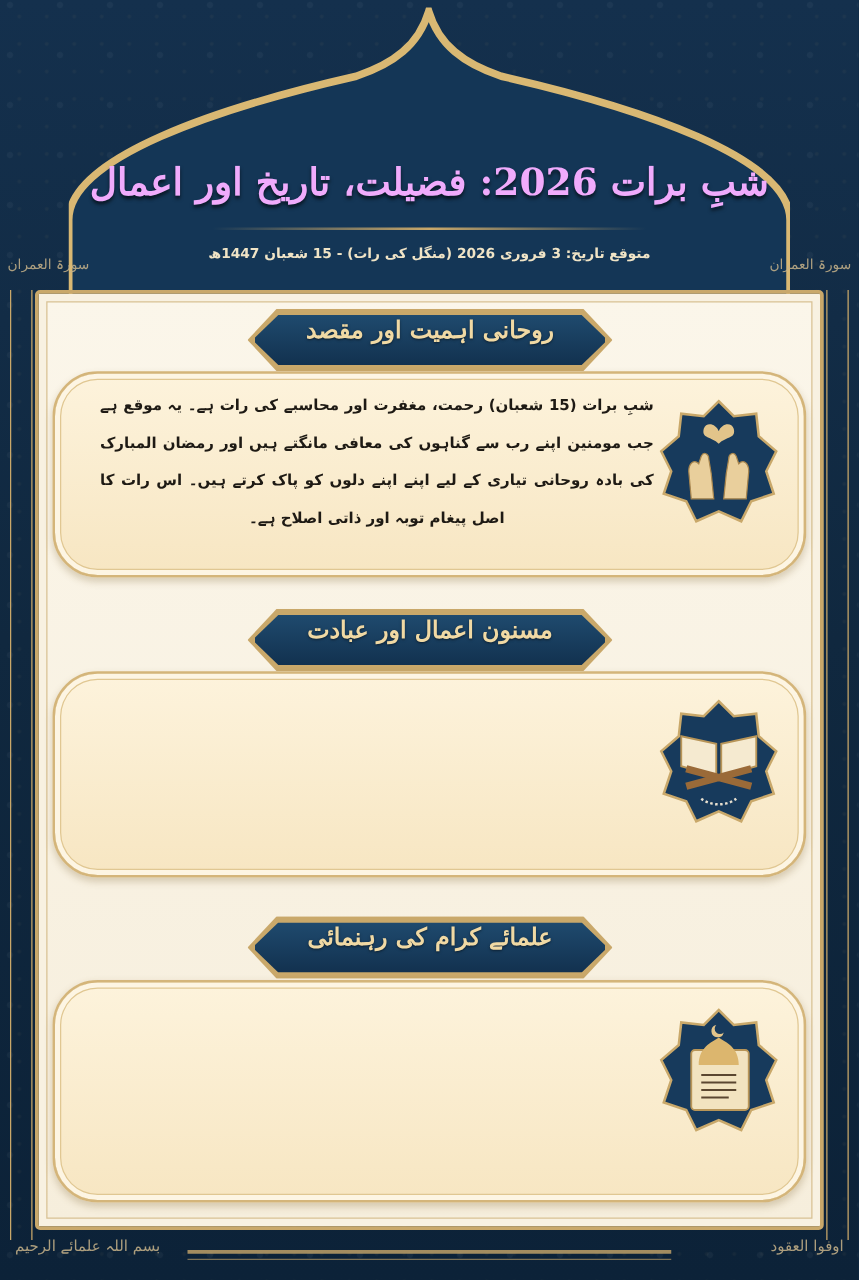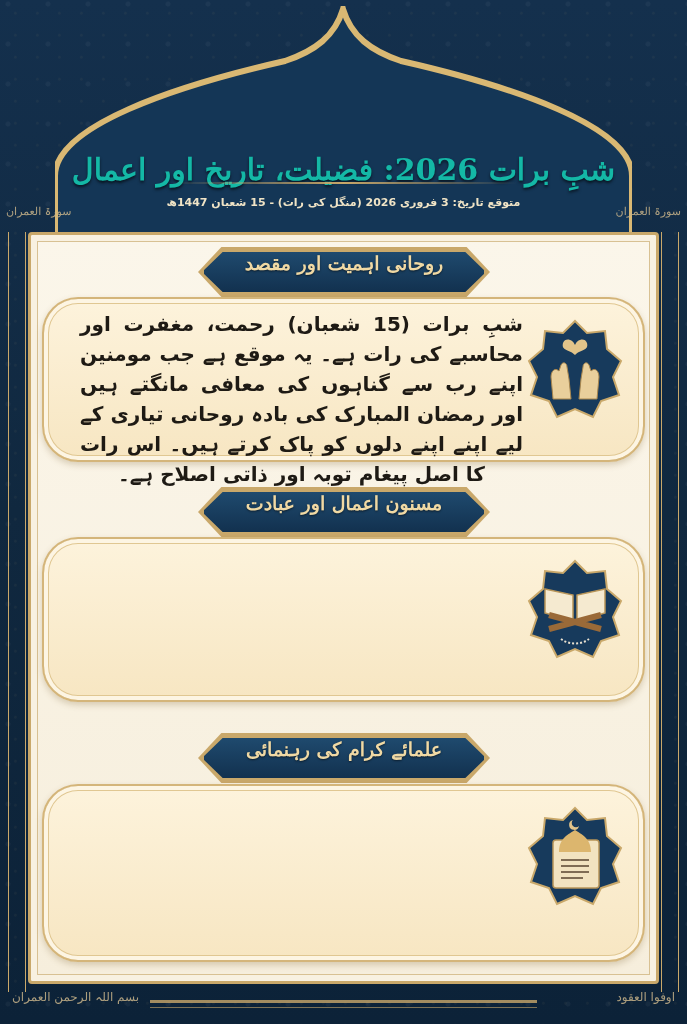--- a/index.html
+++ b/index.html
@@ -18,24 +18,23 @@
       linear-gradient(180deg, #14304d 0%, #10283f 50%, #0c2238 100%);
   }
   
   .arch {
     position: absolute; left: 55px; top: 6px; width: 577px; height: 260px;
   }
   .arch svg { width: 100%; height: 100%; }
   .title {
     position: absolute; left: 0; right: 0; top: 128px;
     text-align: center; direction: rtl;
-    color: #14b8a6; font-size: 30px; font-weight: bold;
+    color: #f0abfc; font-size: 30px; font-weight: bold;
     font-family: "DejaVu Serif", serif;
     text-shadow: 0 2px 3px rgba(0,0,0,0.6);
-    margin-top: 24px;
   }
   .title-rule {
     position: absolute; left: 170px; right: 170px; top: 182px; height: 2px;
     background: linear-gradient(90deg, transparent, #c9a86a, transparent);
   }
   .subtitle {
     position: absolute; left: 0; right: 0; top: 196px;
     text-align: center; direction: rtl;
     color: #f0e4c6; font-size: 11px; font-weight: bold;
     font-family: "DejaVu Sans", sans-serif;
@@ -88,21 +87,21 @@
   .card {
     position: absolute; left: 42px; width: 603px;
     background: linear-gradient(180deg, #fdf3dc, #f7e6c2);
     border: 2px solid #d4b57a;
     border-radius: 36px;
     box-shadow: 0 3px 6px rgba(120,90,40,0.25), inset 0 0 0 4px #fdf5e3, inset 0 0 0 5px #e0c792;
   }
   .card-text {
     position: absolute; left: 36px; right: 120px; top: 14px;
     direction: rtl; text-align: justify; text-align-last: center;
-    color: #1e1a14; font-size: 20px; line-height: 30px; font-weight: bold;
+    color: #1e1a14; font-size: 12px; line-height: 30px; font-weight: bold;
     font-family: "DejaVu Sans", sans-serif;
   }
   .card-icon {
     position: absolute; right: 18px; width: 100px; height: 100px;
   }
 </style>
 </head>
 <body>
 
 <div class="bg-pattern"></div>
@@ -112,21 +111,21 @@
     <path d="M0,260 L0,170 C0,120 120,80 230,55 C260,45 280,30 288,3 C296,30 316,45 346,55 C456,80 577,120 577,170 L577,260 Z" fill="#143656" stroke="#d9b873" stroke-width="6"></path>
   </svg>
 </div>
 
 <div class="title">شبِ برات 2026: فضیلت، تاریخ اور اعمال</div>
 <div class="title-rule"></div>
 <div class="subtitle">متوقع تاریخ: 3 فروری 2026 (منگل کی رات) - 15 شعبان 1447ھ</div>
 
 <div class="side-callig" style="left:6px; top:205px;">سورۃ العمران</div>
 <div class="side-callig" style="right:6px; top:205px;">سورۃ العمران</div>
-<div class="side-callig" style="left:12px; top:990px; font-size:12px;">بسم اللہ الرحمن العمران</div>
+<div class="side-callig" style="left:12px; top:990px; font-size:12px;">بسم اللہ علمائے الرحیم</div>
 <div class="side-callig" style="right:12px; top:990px; font-size:12px;">اوفوا العقود</div>
 
 <div class="side-strip" style="left:8px;"></div>
 <div class="side-strip" style="right:8px;"></div>
 
 <div class="panel"></div>
 
 <div class="sec-header-border" style="top:247px;"></div>
 <div class="sec-header" style="top:250px;">
   <span>روحانی اہمیت اور مقصد</span>

